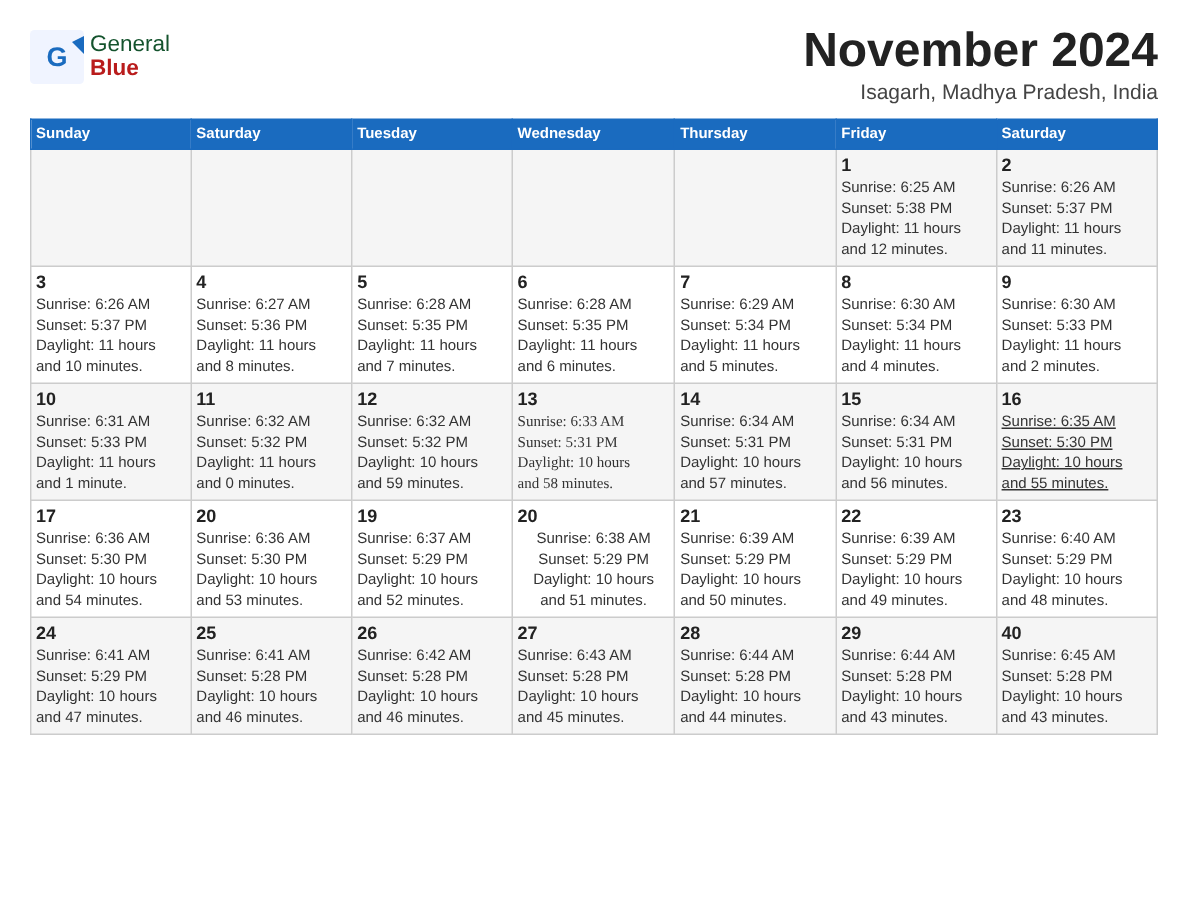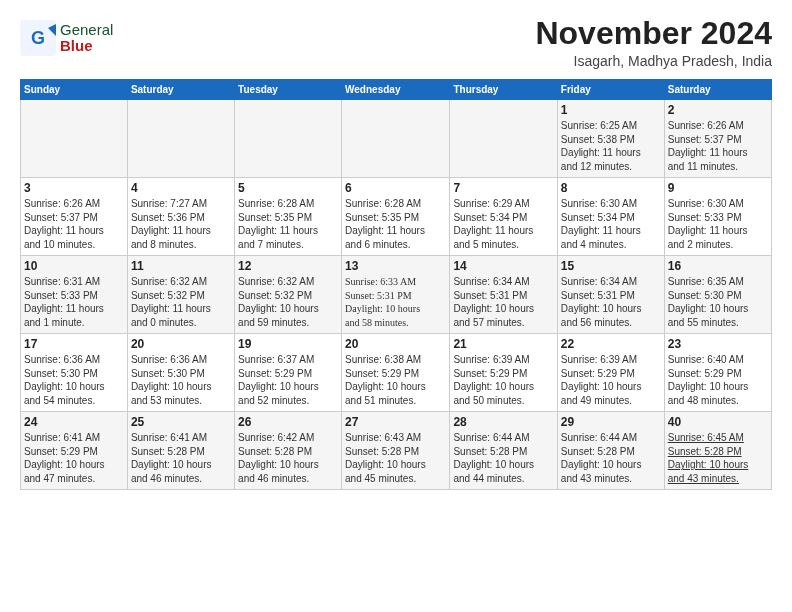--- a/index.html
+++ b/index.html
@@ -164,21 +164,21 @@
         <tr>
           <td>
             <span class="day-number">3</span>
             <div class="cell-content" style="white-space: pre-line;">Sunrise: 6:26 AM
 Sunset: 5:37 PM
 Daylight: 11 hours
 and 10 minutes.</div>
           </td>
           <td>
             <span class="day-number">4</span>
-            <div class="cell-content" style="white-space: pre-line;">Sunrise: 7:27 AM
+            <div class="cell-content" style="white-space: pre-line;">Sunrise: 6:27 AM
 Sunset: 5:36 PM
 Daylight: 11 hours
 and 8 minutes.</div>
           </td>
           <td>
             <span class="day-number">5</span>
             <div class="cell-content" style="white-space: pre-line;">Sunrise: 6:28 AM
 Sunset: 5:35 PM
 Daylight: 11 hours
 and 7 minutes.</div>
@@ -250,21 +250,21 @@
           </td>
           <td>
             <span class="day-number">15</span>
             <div class="cell-content" style="white-space: pre-line;">Sunrise: 6:34 AM
 Sunset: 5:31 PM
 Daylight: 10 hours
 and 56 minutes.</div>
           </td>
           <td>
             <span class="day-number">16</span>
-            <div class="cell-content" style="white-space: pre-line;">Sunrise: 6:35 AM
+            <div class="cell-content" style="white-space: pre-line; text-decoration: underline;">Sunrise: 6:35 AM
 Sunset: 5:30 PM
 Daylight: 10 hours
 and 55 minutes.</div>
           </td>
         </tr>
         <tr>
           <td>
             <span class="day-number">17</span>
             <div class="cell-content" style="white-space: pre-line;">Sunrise: 6:36 AM
 Sunset: 5:30 PM
@@ -280,21 +280,21 @@
           </td>
           <td>
             <span class="day-number">19</span>
             <div class="cell-content" style="white-space: pre-line;">Sunrise: 6:37 AM
 Sunset: 5:29 PM
 Daylight: 10 hours
 and 52 minutes.</div>
           </td>
           <td>
             <span class="day-number">20</span>
-            <div class="cell-content" style="white-space: pre-line;">Sunrise: 6:38 AM
+            <div class="cell-content" style="white-space: pre-line; text-align: center;">Sunrise: 6:38 AM
 Sunset: 5:29 PM
 Daylight: 10 hours
 and 51 minutes.</div>
           </td>
           <td>
             <span class="day-number">21</span>
             <div class="cell-content" style="white-space: pre-line;">Sunrise: 6:39 AM
 Sunset: 5:29 PM
 Daylight: 10 hours
 and 50 minutes.</div>
@@ -352,21 +352,21 @@
           </td>
           <td>
             <span class="day-number">29</span>
             <div class="cell-content" style="white-space: pre-line;">Sunrise: 6:44 AM
 Sunset: 5:28 PM
 Daylight: 10 hours
 and 43 minutes.</div>
           </td>
           <td>
             <span class="day-number">40</span>
-            <div class="cell-content" style="white-space: pre-line; text-decoration: underline;">Sunrise: 6:45 AM
+            <div class="cell-content" style="white-space: pre-line;">Sunrise: 6:45 AM
 Sunset: 5:28 PM
 Daylight: 10 hours
 and 43 minutes.</div>
           </td>
         </tr>
       </tbody>
   </table>
 </div>
 
 </body></html>

